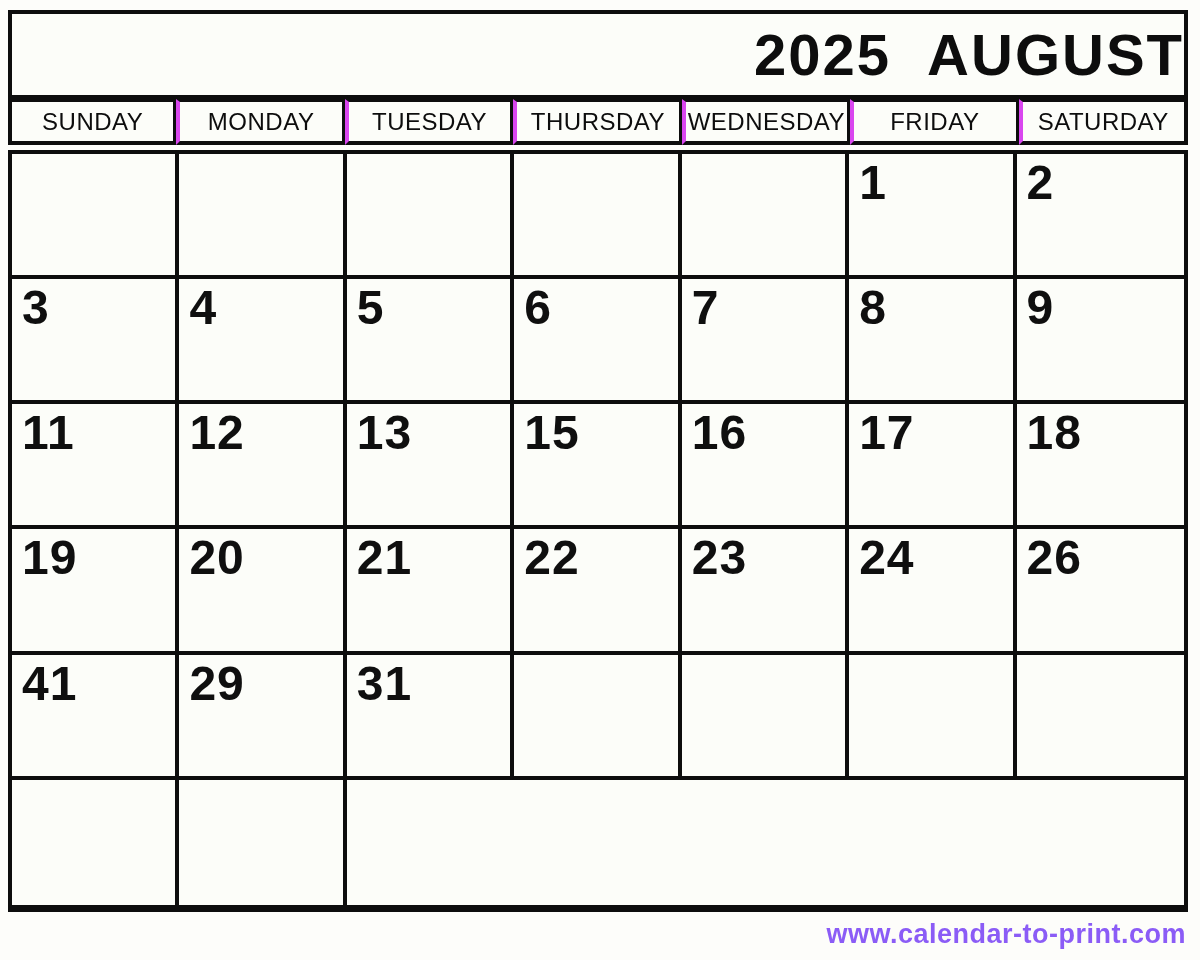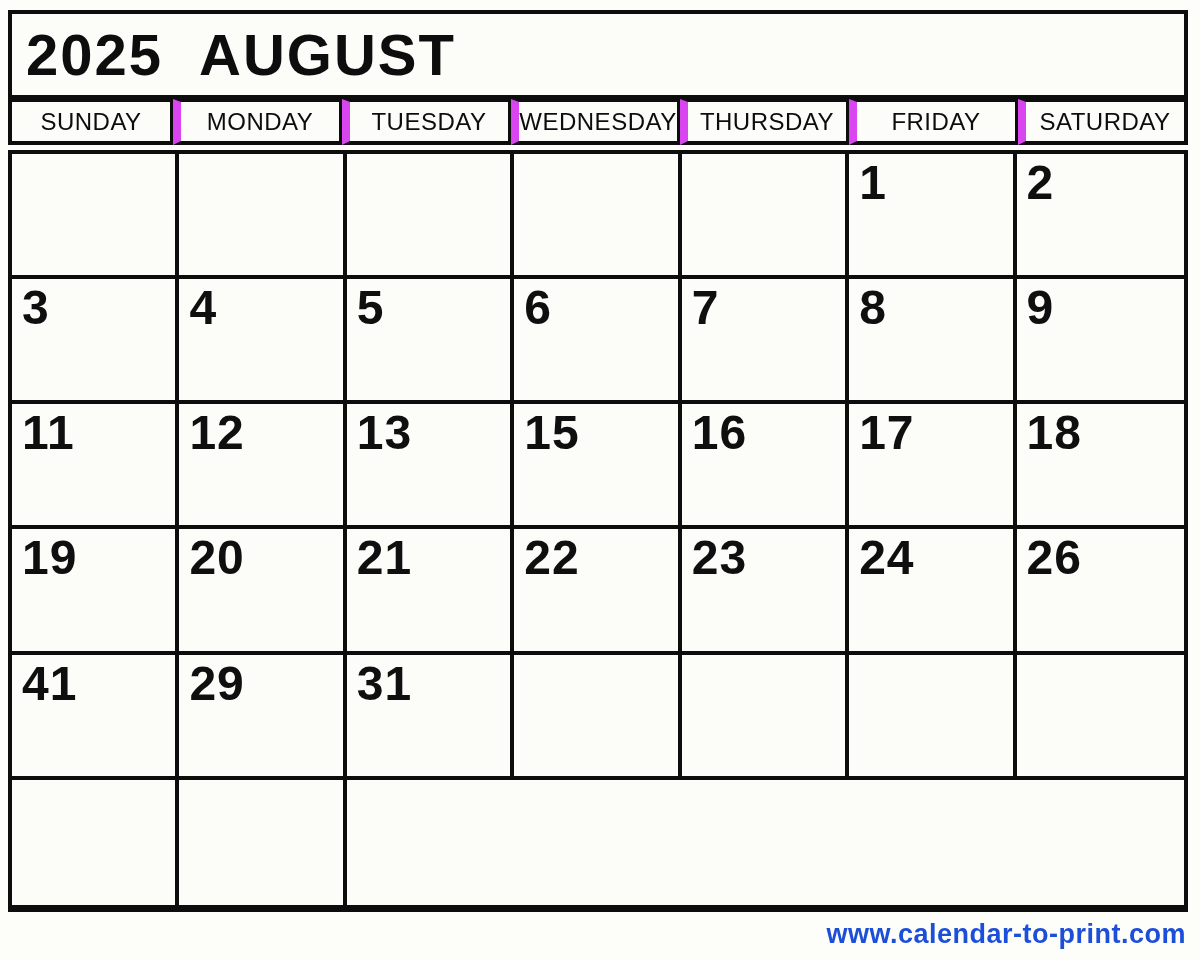--- a/index.html
+++ b/index.html
@@ -20,20 +20,21 @@
   }
   
   .title-box {
     box-sizing: border-box;
     height: 89px;
     border: 4px solid #0d0d0d;
     display: flex;
     align-items: center;
     padding-left: 14px;
     background: #fcfdf9;
+    justify-content: flex-end;
   }
   .title-box .t {
     font-size: 58px;
     font-weight: bold;
     letter-spacing: 2px;
     line-height: 1;
     white-space: pre;
   }
   .title-box .t-year { margin-right: 36px; }
 
@@ -49,21 +50,21 @@
     border-top-width: 3px;
     display: flex;
     align-items: center;
     justify-content: center;
     font-size: 24px;
     font-weight: normal;
     letter-spacing: 0.5px;
     background: #fcfdf9;
     overflow: hidden;
   }
-  .weekday-cell + .weekday-cell { border-left-width: 0; margin-left: -1px; border-left: 8px solid #d946ef; }
+  .weekday-cell + .weekday-cell { border-left-width: 0; margin-left: -1px; border-left: 4px solid #d946ef; }
 
   
   .grid {
     box-sizing: border-box;
     margin-top: 5px;
     height: 762px;
     border: 4px solid #0d0d0d;
     border-bottom-width: 7px;
     display: grid;
     grid-template-columns: repeat(7, 1fr);
@@ -92,39 +93,39 @@
     height: 44px;
     display: flex;
     align-items: center;
     justify-content: flex-end;
     padding-right: 2px;
   }
   .footer .url {
     font-size: 27px;
     font-weight: bold;
     letter-spacing: 0.5px;
-    color: #1d4ed8;
+    color: #8b5cf6;
   }
 </style>
 </head>
 <body>
 
 <div class="page">
 
   <div class="title-box">
     <span class="t t-year">2025</span>
     <span class="t t-month">AUGUST</span>
   </div>
 
   <div class="weekday-row">
     <div class="weekday-cell">SUNDAY</div>
     <div class="weekday-cell">MONDAY</div>
     <div class="weekday-cell">TUESDAY</div>
+    <div class="weekday-cell">THURSDAY</div>
     <div class="weekday-cell">WEDNESDAY</div>
-    <div class="weekday-cell">THURSDAY</div>
     <div class="weekday-cell">FRIDAY</div>
     <div class="weekday-cell">SATURDAY</div>
   </div>
 
   <div class="grid">
 
     <div class="cell"><span class="num"></span></div>
     <div class="cell"><span class="num"></span></div>
     <div class="cell"><span class="num"></span></div>
     <div class="cell"><span class="num"></span></div>

